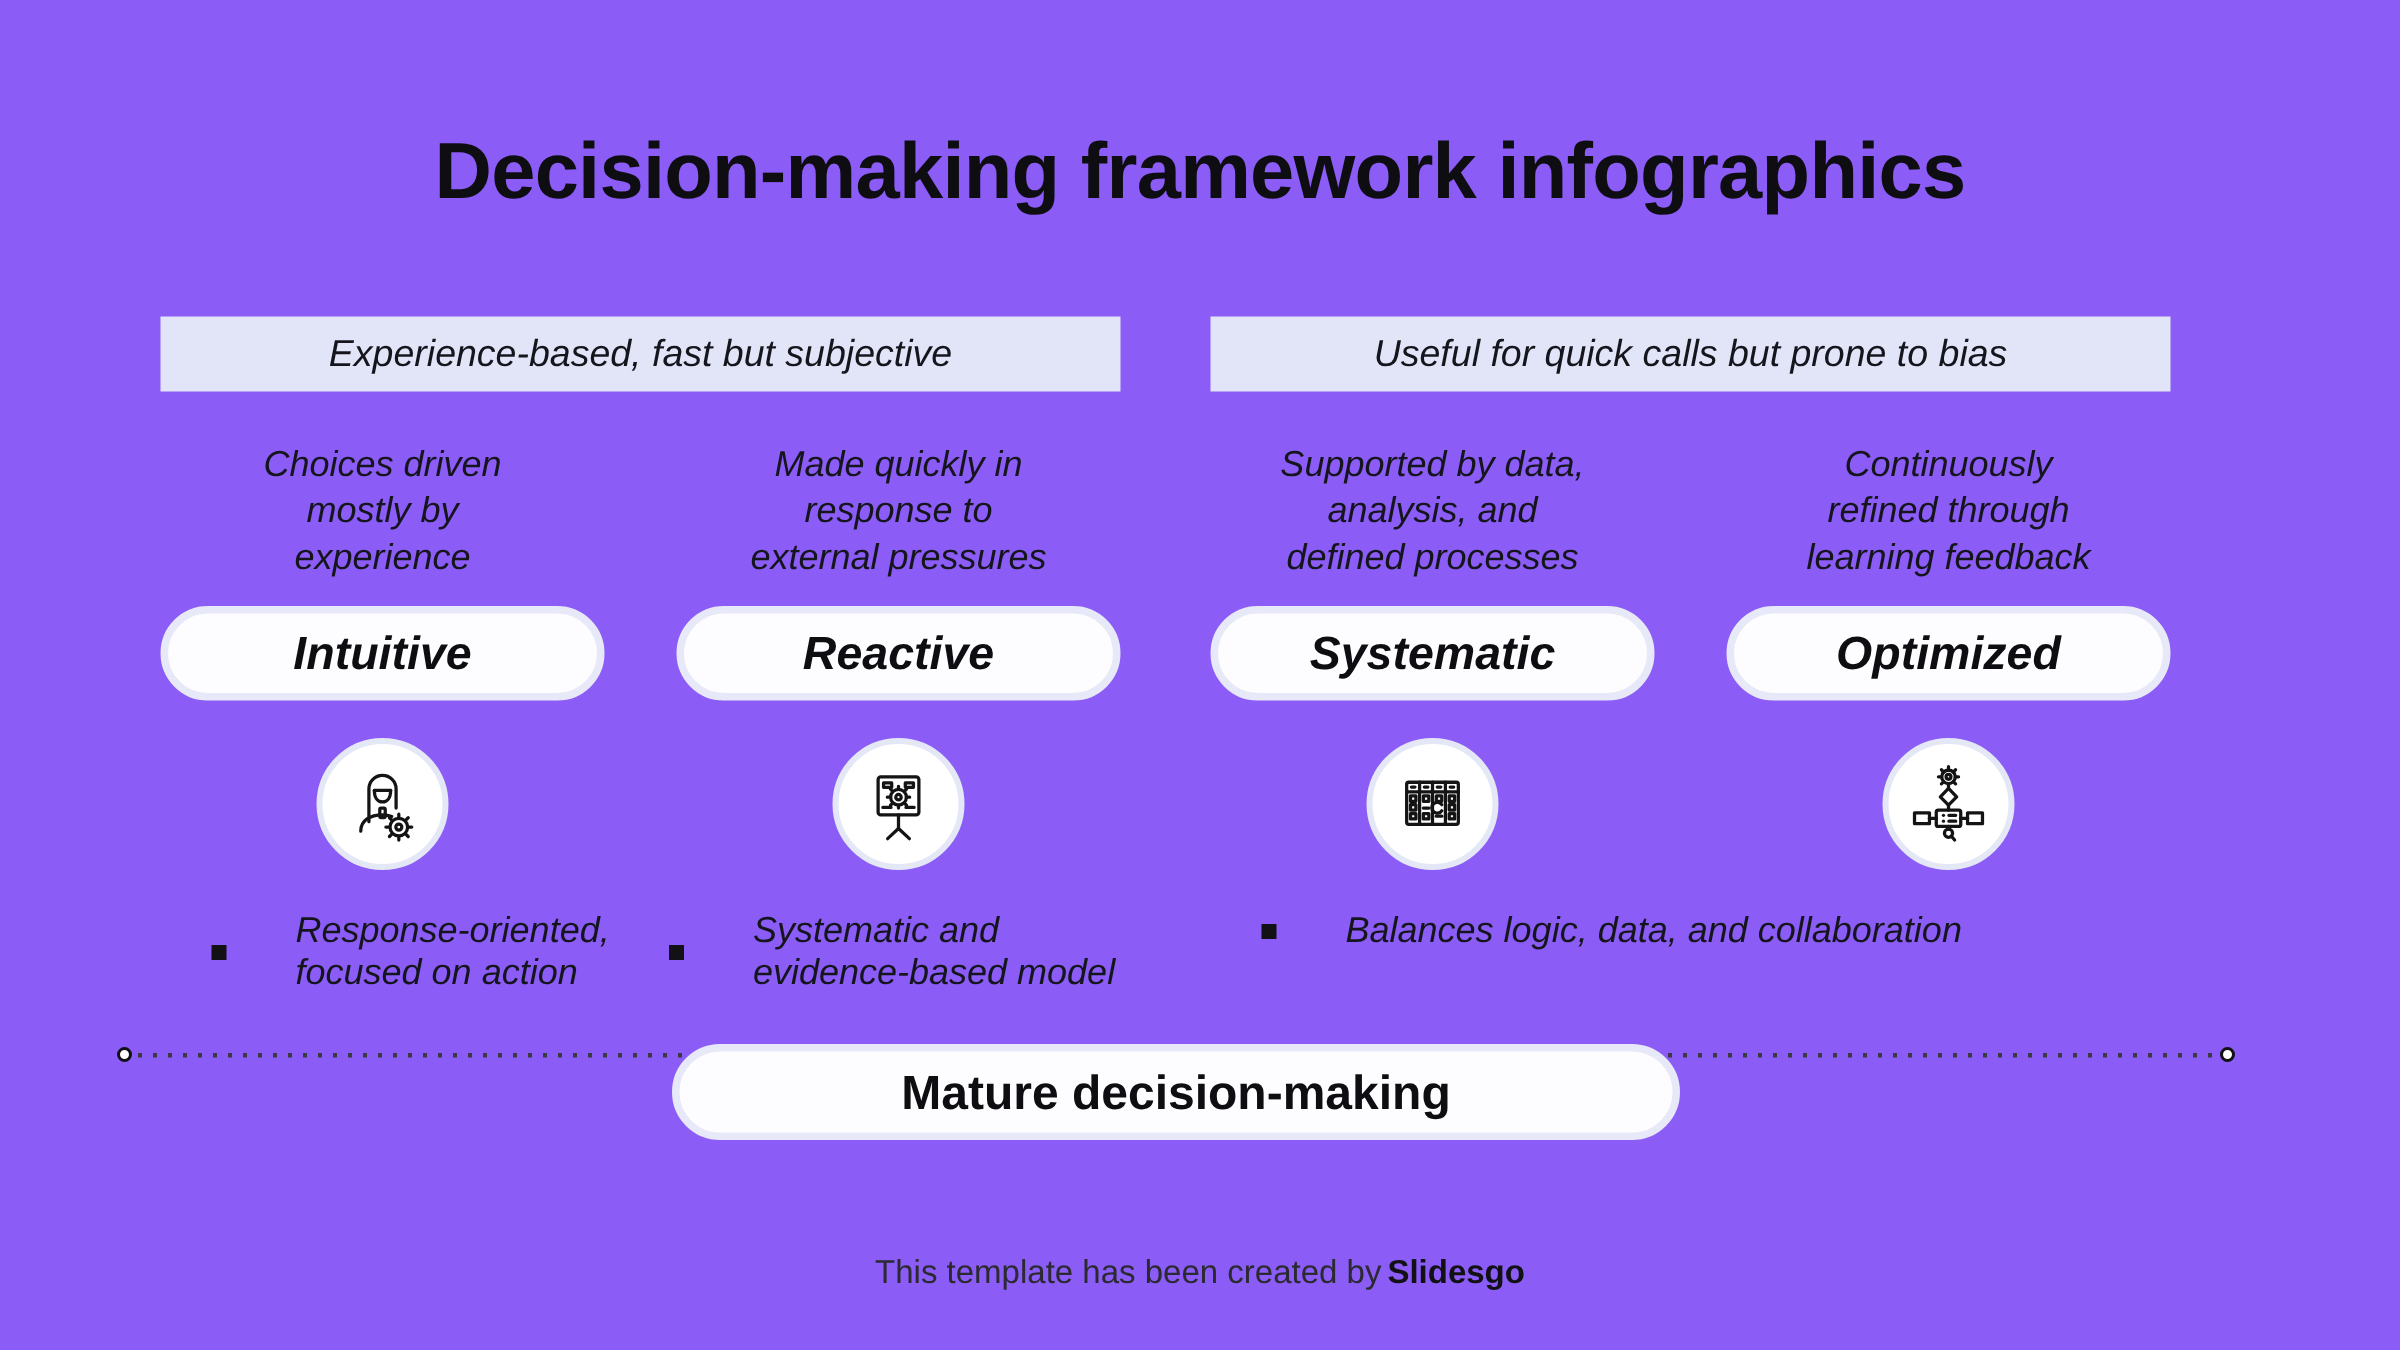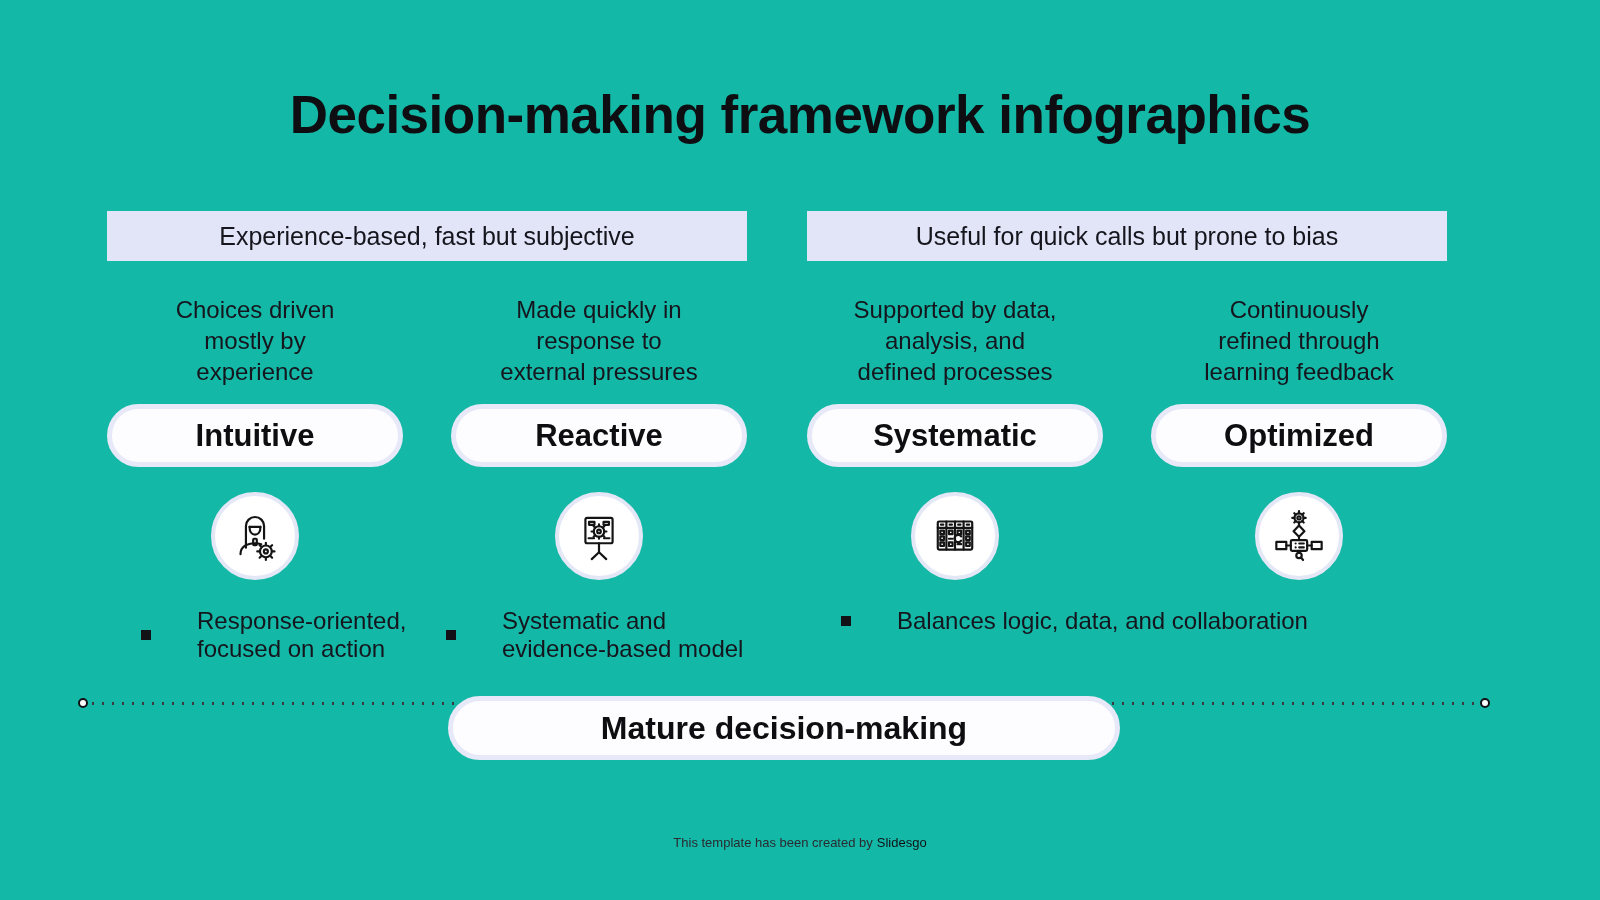--- a/index.html
+++ b/index.html
@@ -3,32 +3,32 @@
 <meta charset="utf-8">
 <style>
   * { margin: 0; padding: 0; box-sizing: border-box; }
   html, body { background: #ffffff; }
   body {
     width: 1600px; height: 900px;
     font-family: "Liberation Sans", sans-serif;
     color: #14141a;
     overflow: hidden;
   }
-  .slide { position: relative; width: 1600px; height: 900px; background: #14b8a6; }
+  .slide { position: relative; width: 1600px; height: 900px; background: #8b5cf6; }
 
   .title {
     position: absolute; top: 84px; left: 0; width: 1600px;
     text-align: center;
     font-size: 53px; font-weight: 800; letter-spacing: -0.5px;
     color: #0e0e12;
   }
 
   .sections {
     position: absolute; top: 211px; left: 107px; width: 1340px;
-    display: flex; gap: 60px;
+    display: flex; gap: 60px; font-style: italic;
   }
   .section { width: 640px; }
 
   .banner {
     width: 100%; height: 50px;
     background: #e2e5f7;
     display: flex; align-items: center; justify-content: center;
     font-size: 25px; color: #15151d;
   }
 
@@ -95,23 +95,23 @@
     background: #fdfdff;
     border: 5px solid #e7e9f8;
     border-radius: 40px;
     display: flex; align-items: center; justify-content: center;
     font-size: 32px; font-weight: 700; color: #0e0e12;
   }
 
   .footer {
     position: absolute; top: 835px; left: 0; width: 1600px;
     display: flex; justify-content: center; gap: 4px;
-    font-size: 13px; color: #2a2a30;
-  }
-  .footer .brand { font-weight: 400; color: #111116; }
+    font-size: 22px; color: #2a2a30;
+  }
+  .footer .brand { font-weight: 700; color: #111116; }
 
   svg.line-icon { fill: none; stroke: #141414; stroke-width: 2.4; stroke-linecap: round; stroke-linejoin: round; }
   svg.line-icon .dot { fill: #141414; stroke: none; }
 </style>
 </head>
 <body>
 
 <div class="slide">
 
   <h1 class="title">Decision-making framework infographics</h1>

